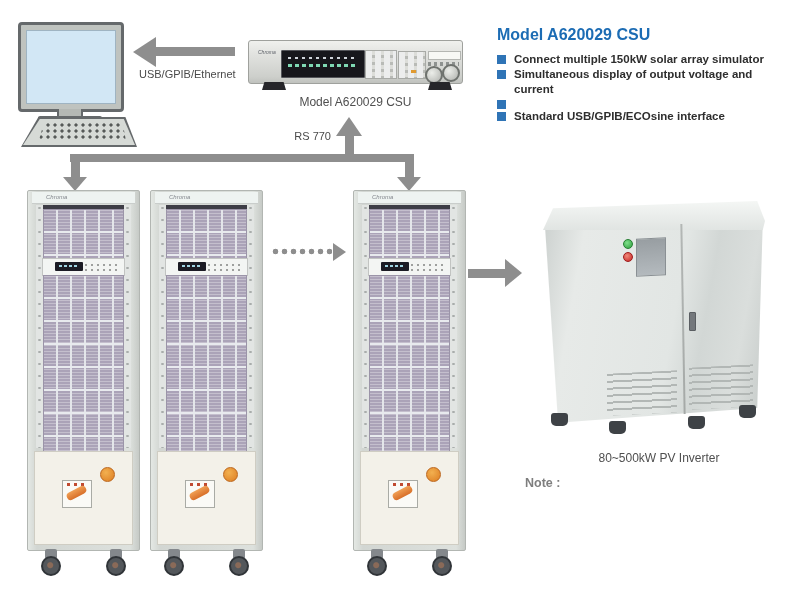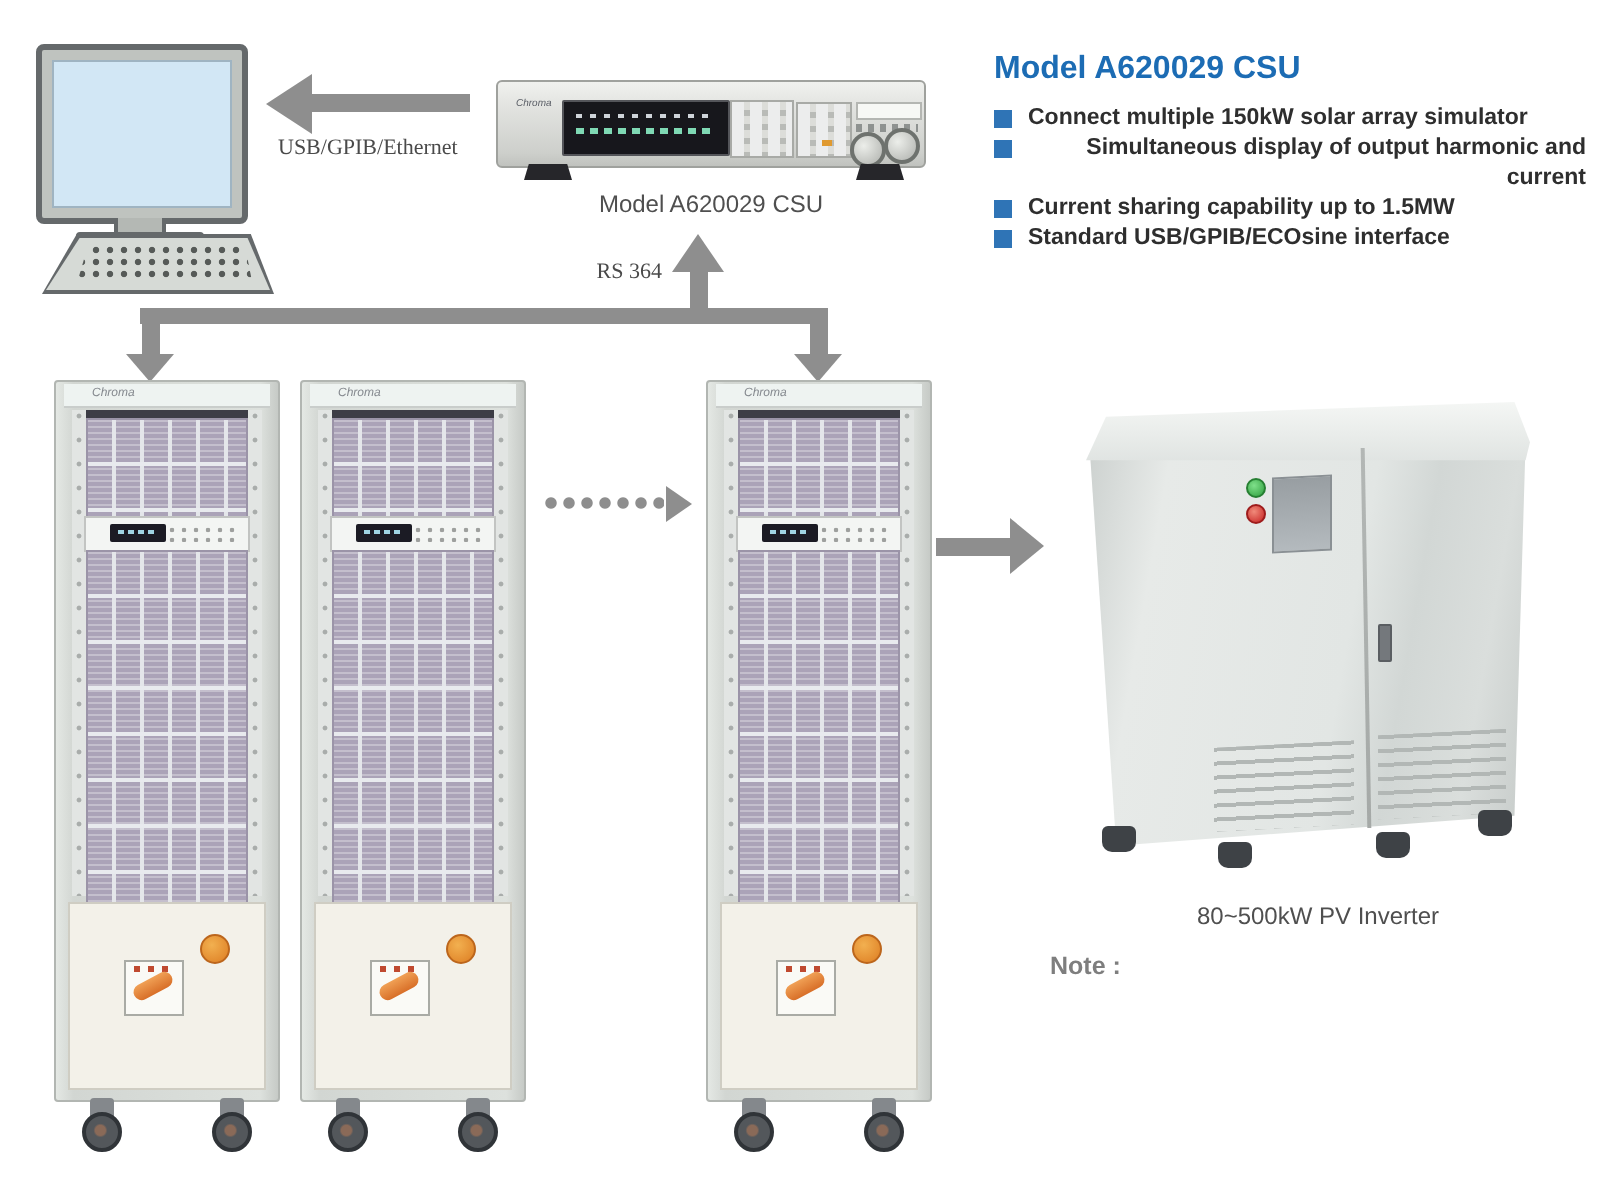--- a/index.html
+++ b/index.html
@@ -24,21 +24,21 @@
   .arrow-shaft{background:#8e8e8e;}
   .tri-left {width:0;height:0;border-top:15px solid transparent;border-bottom:15px solid transparent;border-right:23px solid #8e8e8e;}
   .tri-up   {width:0;height:0;border-left:13px solid transparent;border-right:13px solid transparent;border-bottom:19px solid #8e8e8e;}
   .tri-down {width:0;height:0;border-left:12px solid transparent;border-right:12px solid transparent;border-top:14px solid #8e8e8e;}
   .tri-right{width:0;height:0;border-top:14px solid transparent;border-bottom:14px solid transparent;border-left:17px solid #8e8e8e;}
   .tri-right-sm{width:0;height:0;border-top:9px solid transparent;border-bottom:9px solid transparent;border-left:13px solid #8e8e8e;}
   .dots{left:272px;top:248px;width:60px;height:8px;
         background-image:radial-gradient(circle at 3.5px 3.5px,#8e8e8e 2.6px,transparent 3.1px);
         background-size:9px 8px;background-repeat:repeat-x;}
 
-  .conn-label{color:#4a4a4a;font-size:11px;font-family:Liberation Serif, serif;}
+  .conn-label{color:#4a4a4a;font-size:11px;}
 
   
   .csu{left:248px;top:40px;width:215px;height:52px;}
   .csu-body{position:absolute;left:0;top:0;width:213px;height:42px;border:1px solid #9fa19d;border-radius:3px;
             background:linear-gradient(#f0f1ee 0%,#e2e3e0 30%,#cdcfcb 85%,#c0c2be 100%);}
   .csu-logo{position:absolute;left:10px;top:9px;font-size:5px;font-style:italic;color:#5a5e66;}
   .csu-display{position:absolute;left:33px;top:10px;width:82px;height:26px;background:#17171c;border:1px solid #54555a;border-radius:1px;}
   .csu-disp-row1{position:absolute;left:6px;top:6px;width:66px;height:2px;
         background-image:repeating-linear-gradient(90deg,#cfd4da 0 3px,transparent 3px 7px);}
   .csu-disp-row2{position:absolute;left:6px;top:13px;width:70px;height:3px;
@@ -54,21 +54,21 @@
   .csu-btnrow{position:absolute;left:180px;top:22px;width:31px;height:4px;
         background-image:repeating-linear-gradient(90deg,#8e9290 0 3px,transparent 3px 6px);}
   .csu-knob{position:absolute;width:14px;height:14px;border-radius:50%;border:2px solid #6e726e;
         background:radial-gradient(circle at 35% 35%,#eceeea,#aeb0ac);}
   .csu-foot{position:absolute;top:42px;width:24px;height:8px;background:#26262a;clip-path:polygon(10% 0,90% 0,100% 100%,0 100%);}
   .caption{color:#4f4f4f;font-size:12px;text-align:center;}
 
   
   .features{left:497px;top:26px;width:296px;}
   .features h1{margin:0 0 8px 0;font-size:16px;font-weight:bold;color:#1c6cb4;}
-  .feat-row{display:flex;align-items:flex-start;font-size:11.5px;font-weight:bold;color:#2e2e2e;line-height:15px;text-align:right;}
+  .feat-row{display:flex;align-items:flex-start;font-size:11.5px;font-weight:bold;color:#2e2e2e;line-height:15px;}
   .feat-sq{flex:0 0 9px;width:9px;height:9px;background:#2f74b6;margin:3px 8px 0 0;}
 
   
   .rack{top:190px;width:113px;height:361px;background:linear-gradient(90deg,#e4e8e4,#d2d6d2 8%,#dde1dd 92%,#c6cac6);
         border:1px solid #b2b6b2;border-radius:2px;box-sizing:border-box;}
   .rack-header{position:absolute;left:4px;top:1px;right:4px;height:11px;background:#eef3f1;border-bottom:1px solid #c9cdcb;}
   .rack-logo{position:absolute;left:14px;top:2px;font-size:6px;font-style:italic;color:#84888e;}
   .rack-vent{position:absolute;left:9px;right:9px;top:14px;height:4px;background:#3d3d46;border-radius:1px;}
   .rack-rail{position:absolute;top:14px;bottom:102px;width:7px;background:#e2e5e3;
         background-image:radial-gradient(circle at 3.5px 3px,#a9adab 1px,transparent 1.4px);background-size:7px 12px;}
@@ -171,42 +171,41 @@
   <div class="abs features">
     <h1>Model A620029 CSU</h1>
     <div class="feat-row">
       <span class="feat-sq"></span>
       <div>
         <span>Connect multiple 150kW solar array simulator</span><br>
       </div>
     </div>
     <div class="feat-row">
       <span class="feat-sq"></span>
-      <div>Simultaneous display of output harmonic and current</div>
+      <div>Simultaneous display of output voltage and current</div>
     </div>
     <div class="feat-row">
       <span class="feat-sq"></span>
-      <div>Current sharing capability up to 1.5MW</div>
     </div>
     <div class="feat-row">
       <span class="feat-sq"></span>
       <div>Standard USB/GPIB/ECOsine interface</div>
     </div>
   </div>
 
   <div>
     <div class="abs arrow-shaft" style="left:70px;top:154px;width:344px;height:8px;"></div>
     <div class="abs arrow-shaft" style="left:345px;top:136px;width:9px;height:18px;"></div>
     <div class="abs tri-up" style="left:336px;top:117px;"></div>
     <div class="abs arrow-shaft" style="left:71px;top:162px;width:9px;height:15px;"></div>
     <div class="abs tri-down" style="left:63px;top:177px;"></div>
     <div class="abs arrow-shaft" style="left:405px;top:162px;width:9px;height:15px;"></div>
     <div class="abs tri-down" style="left:397px;top:177px;"></div>
   </div>
-  <div class="abs conn-label" style="left:283px;top:130px;width:48px;text-align:right;">RS 364</div>
+  <div class="abs conn-label" style="left:283px;top:130px;width:48px;text-align:right;">RS 770</div>
 
   <div class="abs rack" style="left:27px;">
     <div class="rack-header">
         <span class="rack-logo">Chroma</span>
       </div>
     <div class="rack-vent"></div>
     <div class="rack-rail rl"></div>
       <div class="rack-rail rr"></div>
     <div class="rack-grille gt"></div>
     <div class="rack-ctrl">

